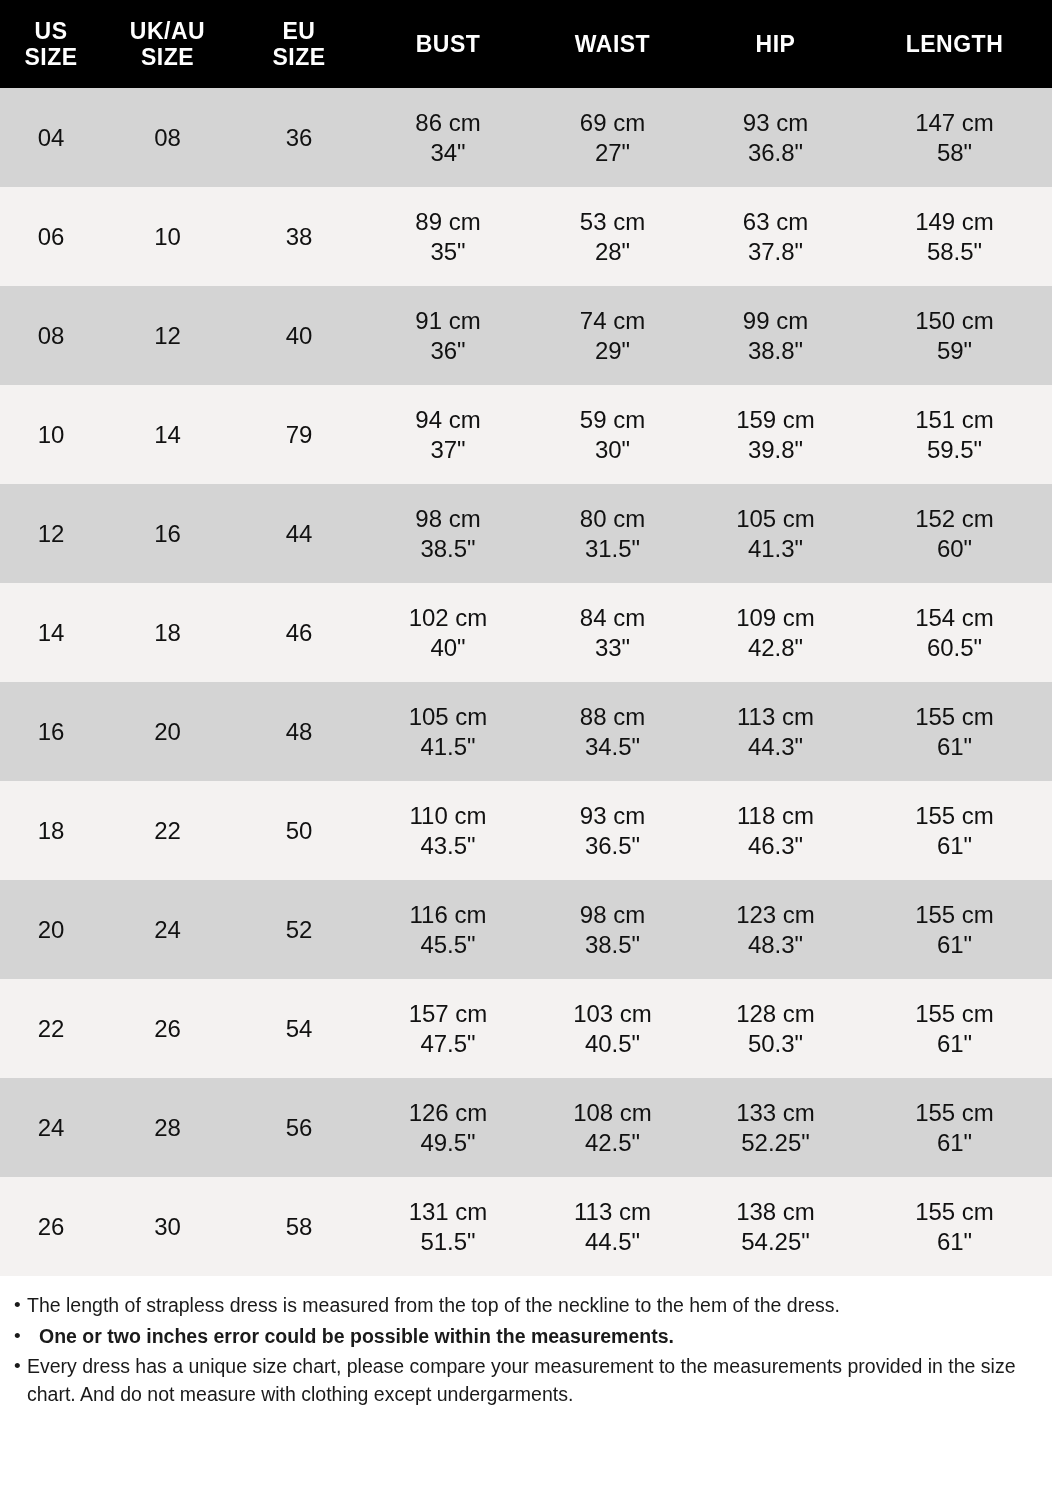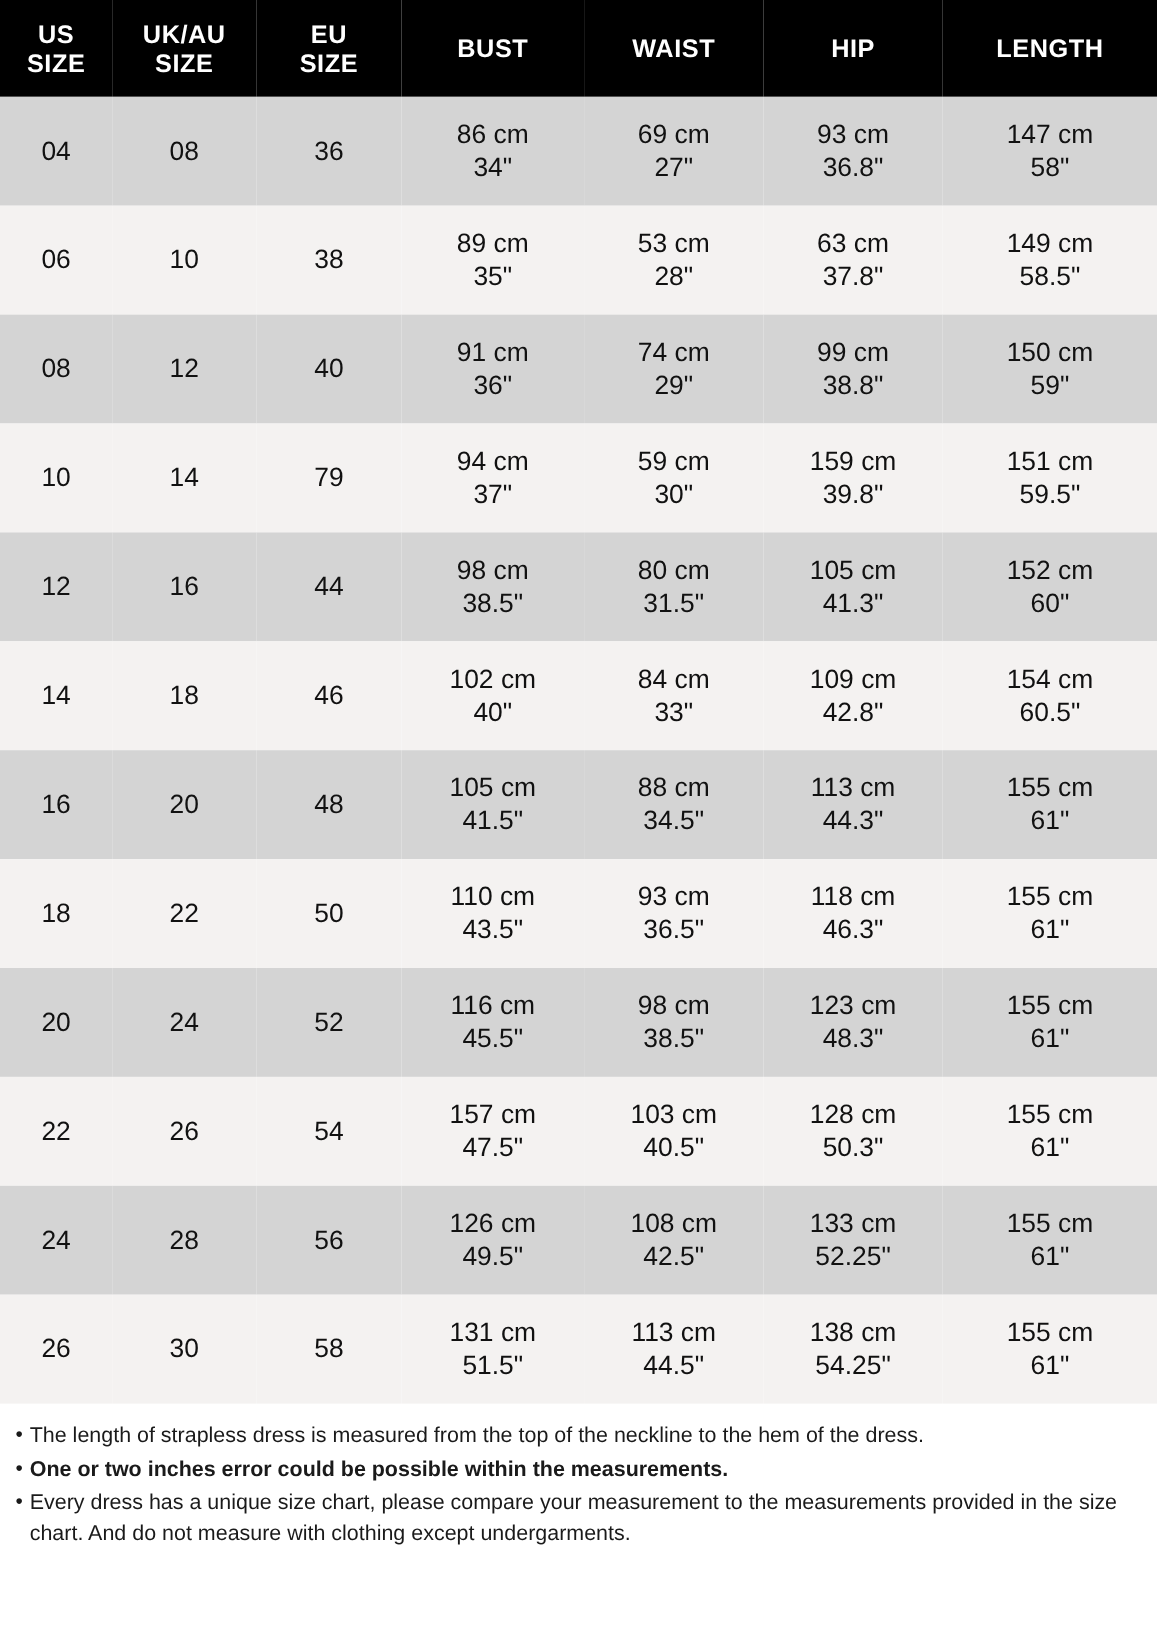--- a/index.html
+++ b/index.html
@@ -69,21 +69,21 @@
     margin-bottom: 3px;
   }
   .bullet {
     flex: 0 0 auto;
     width: 13px;
     font-size: 19px;
     line-height: 1.42;
     color: #1a1a1a;
   }
   .note-text { flex: 1 1 auto; }
-  .note.bold .note-text { font-weight: bold; }
+  .note.bold .note-text { font-weight: bold; margin-left: 12px; }
 </style>
 </head>
 <body>
 
 <div class="chart">
   <table class="size-table">
     <colgroup>
       <col class="col-us">
         <col class="col-ukau">
         <col class="col-eu">

